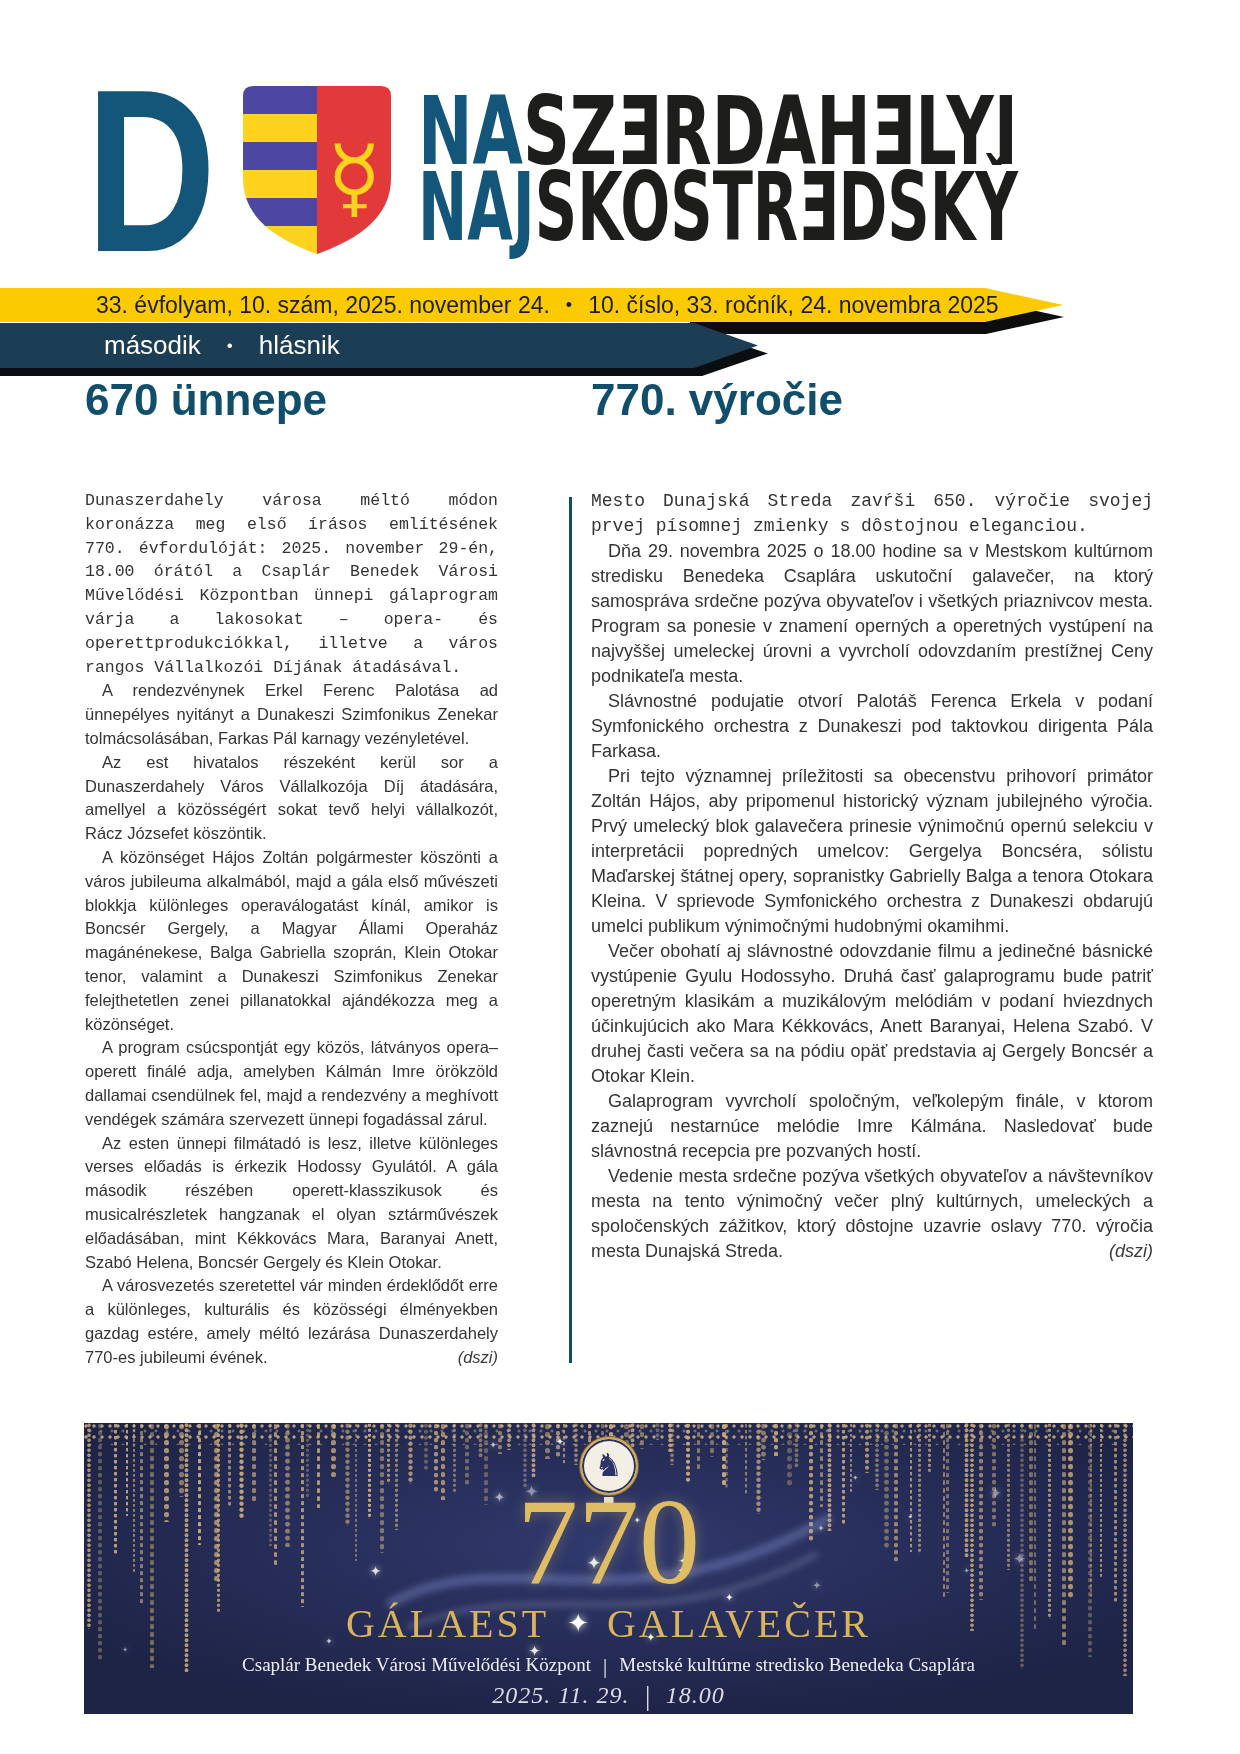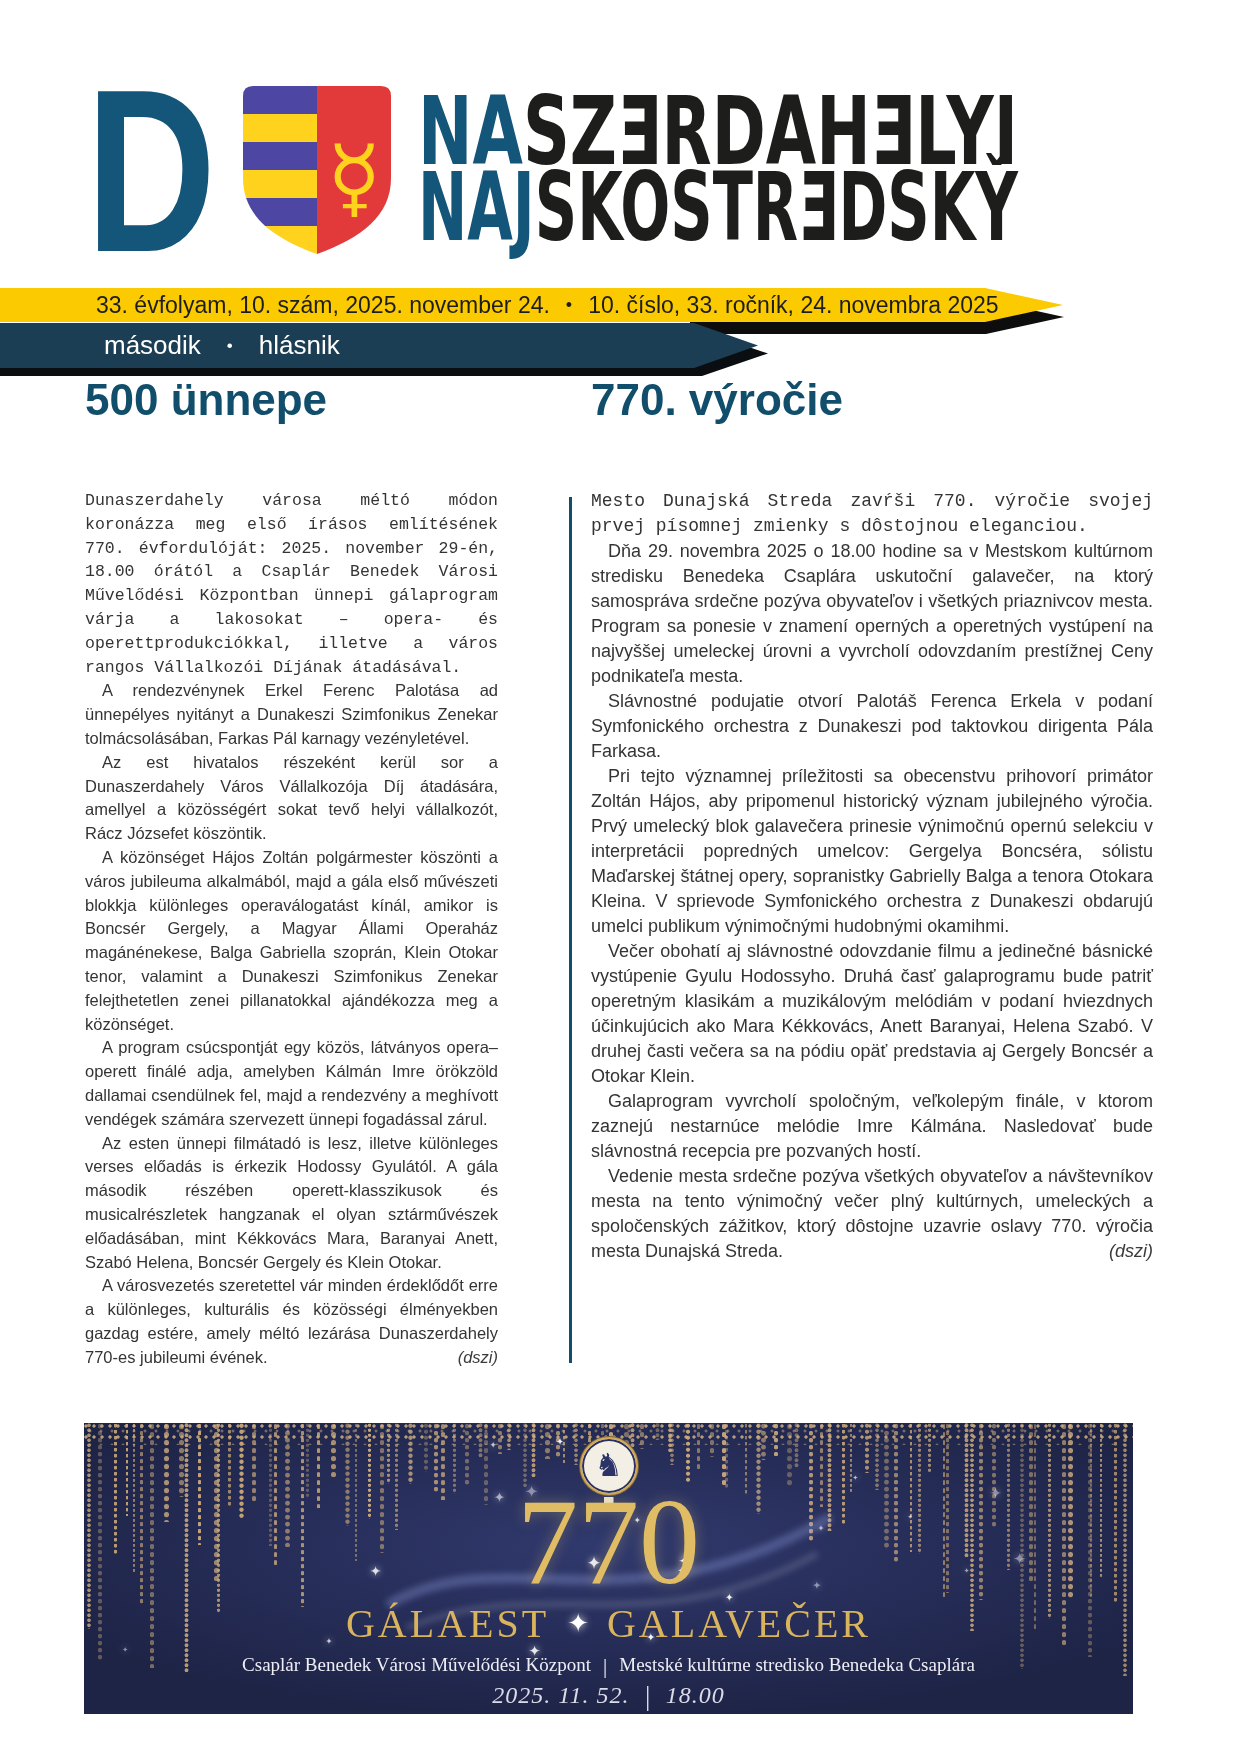--- a/index.html
+++ b/index.html
@@ -113,36 +113,36 @@
   </div>
 
   <div class="name-banner-shadow"></div>
   <div class="name-banner">
     <span>második</span>
     <span class="bullet">•</span>
     <span>hlásnik</span>
   </div>
 
   <div class="article" id="col-hu">
-    <h1>500 ünnepe</h1>
+    <h1>670 ünnepe</h1>
     <p class="lead">Dunaszerdahely városa méltó módon koronázza meg első írásos említésének 770. évfordulóját: 2025. november 29-én, 18.00 órától a Csaplár Benedek Városi Művelődési Központban ünnepi gálaprogram várja a lakosokat – opera- és operettprodukciókkal, illetve a város rangos Vállalkozói Díjának átadásával.</p>
     <p>A rendezvénynek Erkel Ferenc Palotása ad ünnepélyes nyitányt a Dunakeszi Szimfonikus Zenekar tolmácsolásában, Farkas Pál karnagy vezényletével.</p>
     <p>Az est hivatalos részeként kerül sor a Dunaszerdahely Város Vállalkozója Díj átadására, amellyel a közösségért sokat tevő helyi vállalkozót, Rácz Józsefet köszöntik.</p>
     <p>A közönséget Hájos Zoltán polgármester köszönti a város jubileuma alkalmából, majd a gála első művészeti blokkja különleges operaválogatást kínál, amikor is Boncsér Gergely, a Magyar Állami Operaház magánénekese, Balga Gabriella szoprán, Klein Otokar tenor, valamint a Dunakeszi Szimfonikus Zenekar felejthetetlen zenei pillanatokkal ajándékozza meg a közönséget.</p>
     <p>A program csúcspontját egy közös, látványos opera–operett finálé adja, amelyben Kálmán Imre örökzöld dallamai csendülnek fel, majd a rendezvény a meghívott vendégek számára szervezett ünnepi fogadással zárul.</p>
     <p>Az esten ünnepi filmátadó is lesz, illetve különleges verses előadás is érkezik Hodossy Gyulától. A gála második részében operett-klasszikusok és musicalrészletek hangzanak el olyan sztárművészek előadásában, mint Kékkovács Mara, Baranyai Anett, Szabó Helena, Boncsér Gergely és Klein Otokar.</p>
     <p>A városvezetés szeretettel vár minden érdeklődőt erre a különleges, kulturális és közösségi élményekben gazdag estére, amely méltó lezárása Dunaszerdahely 770-es jubileumi évének.</p>
     <div class="byline">(dszi)</div>
   </div>
 
   <div class="col-divider"></div>
 
   <div class="article" id="col-sk">
     <h1>770. výročie</h1>
-    <p class="lead">Mesto Dunajská Streda zavŕši 770. výročie svojej prvej písomnej zmienky s dôstojnou eleganciou.</p>
+    <p class="lead">Mesto Dunajská Streda zavŕši 650. výročie svojej prvej písomnej zmienky s dôstojnou eleganciou.</p>
     <p>Dňa 29. novembra 2025 o 18.00 hodine sa v Mestskom kultúrnom stredisku Benedeka Csaplára uskutoční galavečer, na ktorý samospráva srdečne pozýva obyvateľov i všetkých priaznivcov mesta. Program sa ponesie v znamení operných a operetných vystúpení na najvyššej umeleckej úrovni a vyvrcholí odovzdaním prestížnej Ceny podnikateľa mesta.</p>
     <p>Slávnostné podujatie otvorí Palotáš Ferenca Erkela v podaní Symfonického orchestra z Dunakeszi pod taktovkou dirigenta Pála Farkasa.</p>
     <p>Pri tejto významnej príležitosti sa obecenstvu prihovorí primátor Zoltán Hájos, aby pripomenul historický význam jubilejného výročia. Prvý umelecký blok galavečera prinesie výnimočnú opernú selekciu v interpretácii popredných umelcov: Gergelya Boncséra, sólistu Maďarskej štátnej opery, sopranistky Gabrielly Balga a tenora Otokara Kleina. V sprievode Symfonického orchestra z Dunakeszi obdarujú umelci publikum výnimočnými hudobnými okamihmi.</p>
     <p>Večer obohatí aj slávnostné odovzdanie filmu a jedinečné básnické vystúpenie Gyulu Hodossyho. Druhá časť galaprogramu bude patriť operetným klasikám a muzikálovým melódiám v podaní hviezdnych účinkujúcich ako Mara Kékkovács, Anett Baranyai, Helena Szabó. V druhej časti večera sa na pódiu opäť predstavia aj Gergely Boncsér a Otokar Klein.</p>
     <p>Galaprogram vyvrcholí spoločným, veľkolepým finále, v ktorom zaznejú nestarnúce melódie Imre Kálmána. Nasledovať bude slávnostná recepcia pre pozvaných hostí.</p>
     <p>Vedenie mesta srdečne pozýva všetkých obyvateľov a návštevníkov mesta na tento výnimočný večer plný kultúrnych, umeleckých a spoločenských zážitkov, ktorý dôstojne uzavrie oslavy 770. výročia mesta Dunajská Streda.</p>
     <div class="byline">(dszi)</div>
   </div>
 
   <div class="poster">
@@ -274,17 +274,17 @@
     </div>
     <div class="emblem-pendant"></div>
     <div class="big-number">770</div>
     <div class="event-line">
       <span>GÁLAEST</span><span class="star">✦</span><span>GALAVEČER</span>
     </div>
     <div class="venue-line">
       <span>Csaplár Benedek Városi Művelődési Központ</span><span class="vbar">|</span><span>Mestské kultúrne stredisko Benedeka Csaplára</span>
     </div>
     <div class="date-line">
-      <span>2025. 11. 52.</span><span class="vbar">|</span><span>18.00</span>
+      <span>2025. 11. 29.</span><span class="vbar">|</span><span>18.00</span>
     </div>
   </div>
 
 </div>
 
 </body></html>

